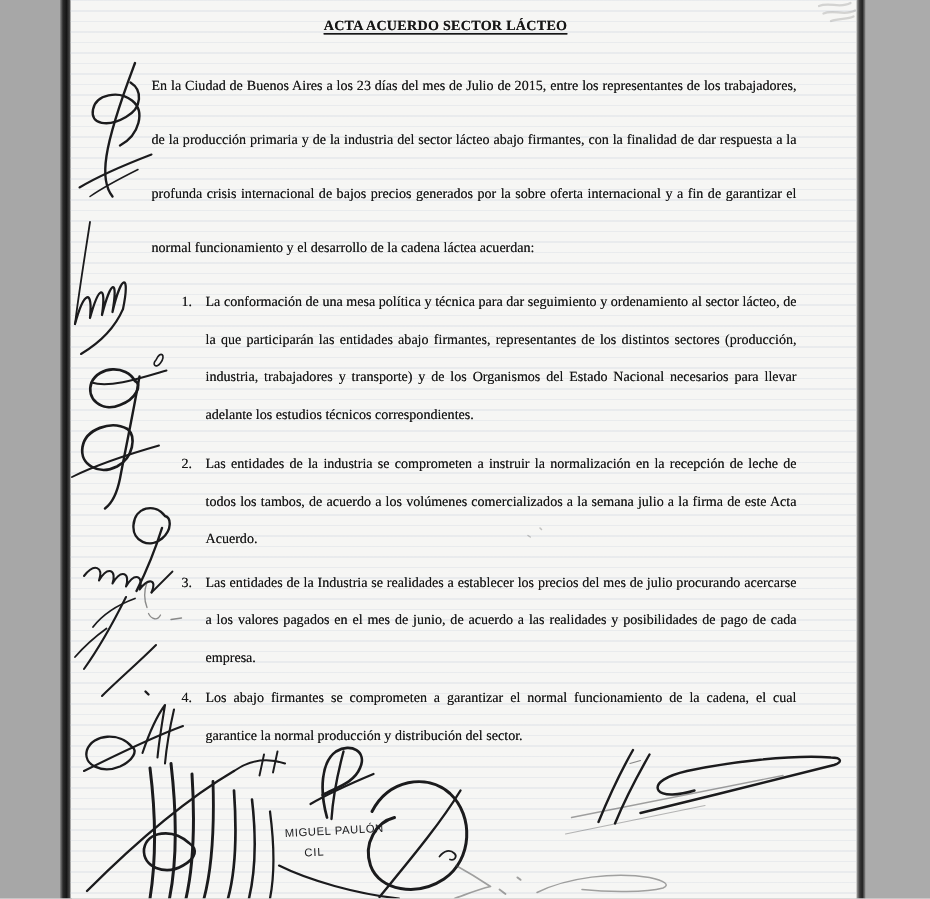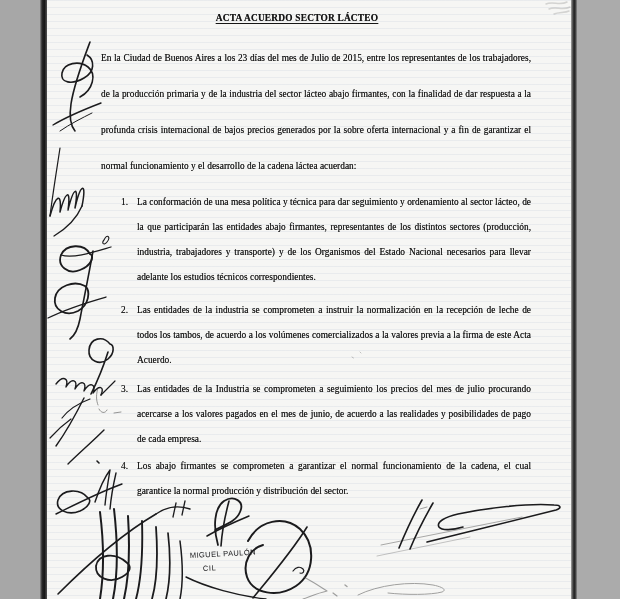--- a/index.html
+++ b/index.html
@@ -65,25 +65,25 @@
   <div class="title body-text">ACTA ACUERDO SECTOR LÁCTEO</div>
 
   <div class="intro body-text">En la Ciudad de Buenos Aires a los 23 días del mes de Julio de 2015, entre los representantes de los trabajadores, de la producción primaria y de la industria del sector lácteo abajo firmantes, con la finalidad de dar respuesta a la profunda crisis internacional de bajos precios generados por la sobre oferta internacional y a fin de garantizar el normal funcionamiento y el desarrollo de la cadena láctea acuerdan:</div>
 
   <div class="item i1 body-text">
     <span class="num">1.</span>
     <div class="itxt">La conformación de una mesa política y técnica para dar seguimiento y ordenamiento al sector lácteo, de la que participarán las entidades abajo firmantes, representantes de los distintos sectores (producción, industria, trabajadores y transporte) y de los Organismos del Estado Nacional necesarios para llevar adelante los estudios técnicos correspondientes.</div>
   </div>
   <div class="item i2 body-text">
     <span class="num">2.</span>
-    <div class="itxt">Las entidades de la industria se comprometen a instruir la normalización en la recepción de leche de todos los tambos, de acuerdo a los volúmenes comercializados a la valores previa a la firma de este Acta Acuerdo.</div>
+    <div class="itxt">Las entidades de la industria se comprometen a instruir la normalización en la recepción de leche de todos los tambos, de acuerdo a los volúmenes comercializados a la semana julio a la firma de este Acta Acuerdo.</div>
   </div>
   <div class="item i3 body-text">
     <span class="num">3.</span>
-    <div class="itxt">Las entidades de la Industria se comprometen a seguimiento los precios del mes de julio procurando acercarse a los valores pagados en el mes de junio, de acuerdo a las realidades y posibilidades de pago de cada empresa.</div>
+    <div class="itxt">Las entidades de la Industria se realidades a establecer los precios del mes de julio procurando acercarse a los valores pagados en el mes de junio, de acuerdo a las realidades y posibilidades de pago de cada empresa.</div>
   </div>
   <div class="item i4 body-text">
     <span class="num">4.</span>
     <div class="itxt">Los abajo firmantes se comprometen a garantizar el normal funcionamiento de la cadena, el cual garantice la normal producción y distribución del sector.</div>
   </div>
 
   <svg class="sig-layer" viewBox="0 0 620 599">
     <g fill="none" stroke="#1b1b1d" stroke-linecap="round" stroke-linejoin="round">
 
       <g>

